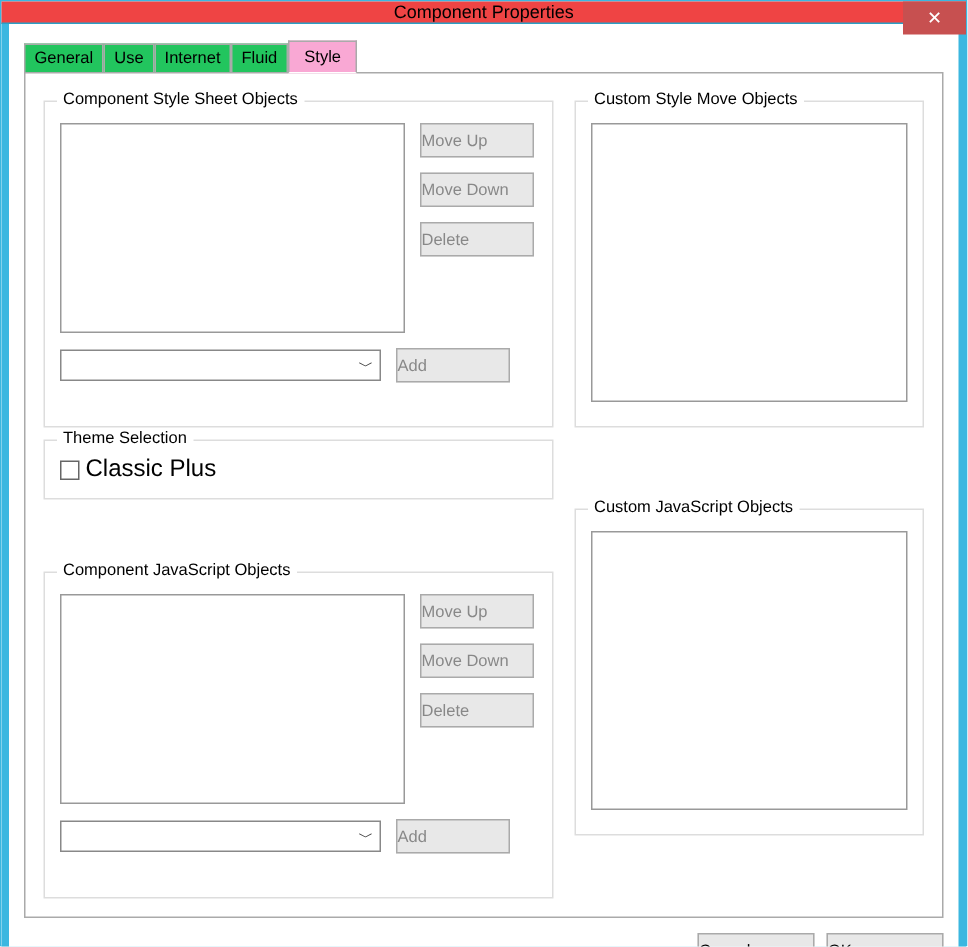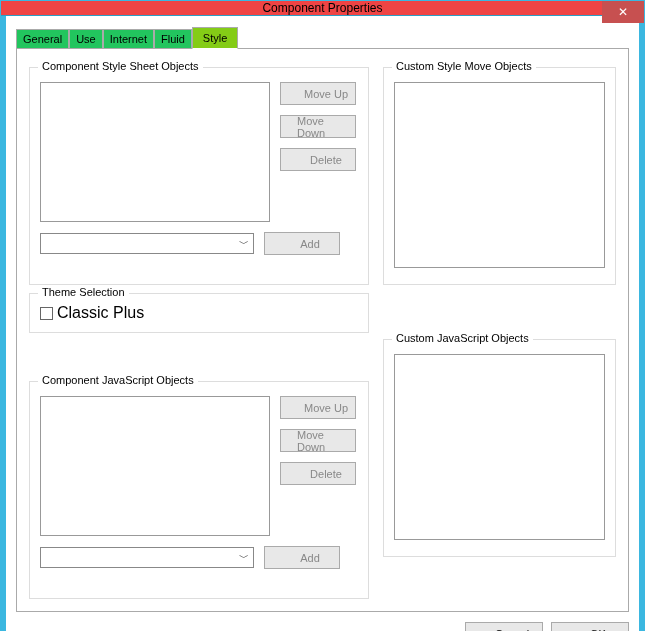--- a/index.html
+++ b/index.html
@@ -71,21 +71,21 @@
     background: #22c55e;
     padding: 2px 6px;
     font-size: 11px;
     margin-right: 0px;
     cursor: pointer;
     height: 19px;
     display: flex;
     align-items: center;
   }
   .tab.active {
-    background: #84cc16;
+    background: #f9a8d4;
     border-bottom: 1px solid #fff;
     height: 22px;
     margin-bottom: -1px;
     padding: 3px 10px;
   }
   .tabbody {
     border: 1px solid #aaa;
     flex: 1;
     padding: 12px 12px 12px 12px;
     position: relative;
@@ -119,23 +119,22 @@
     overflow: auto;
   }
   .btn {
     border: 1px solid #aaa;
     background: #e8e8e8;
     font-size: 11px;
     width: 76px;
     height: 23px;
     display: flex;
     align-items: center;
-    justify-content: center;
+    justify-content: flex-start;
     cursor: pointer;
-    padding-left: 16px;
   }
   .btn.disabled {
     color: #888;
     cursor: default;
   }
   .combo {
     border: 1px solid #888;
     height: 21px;
     width: 214px;
     background: #fff;

